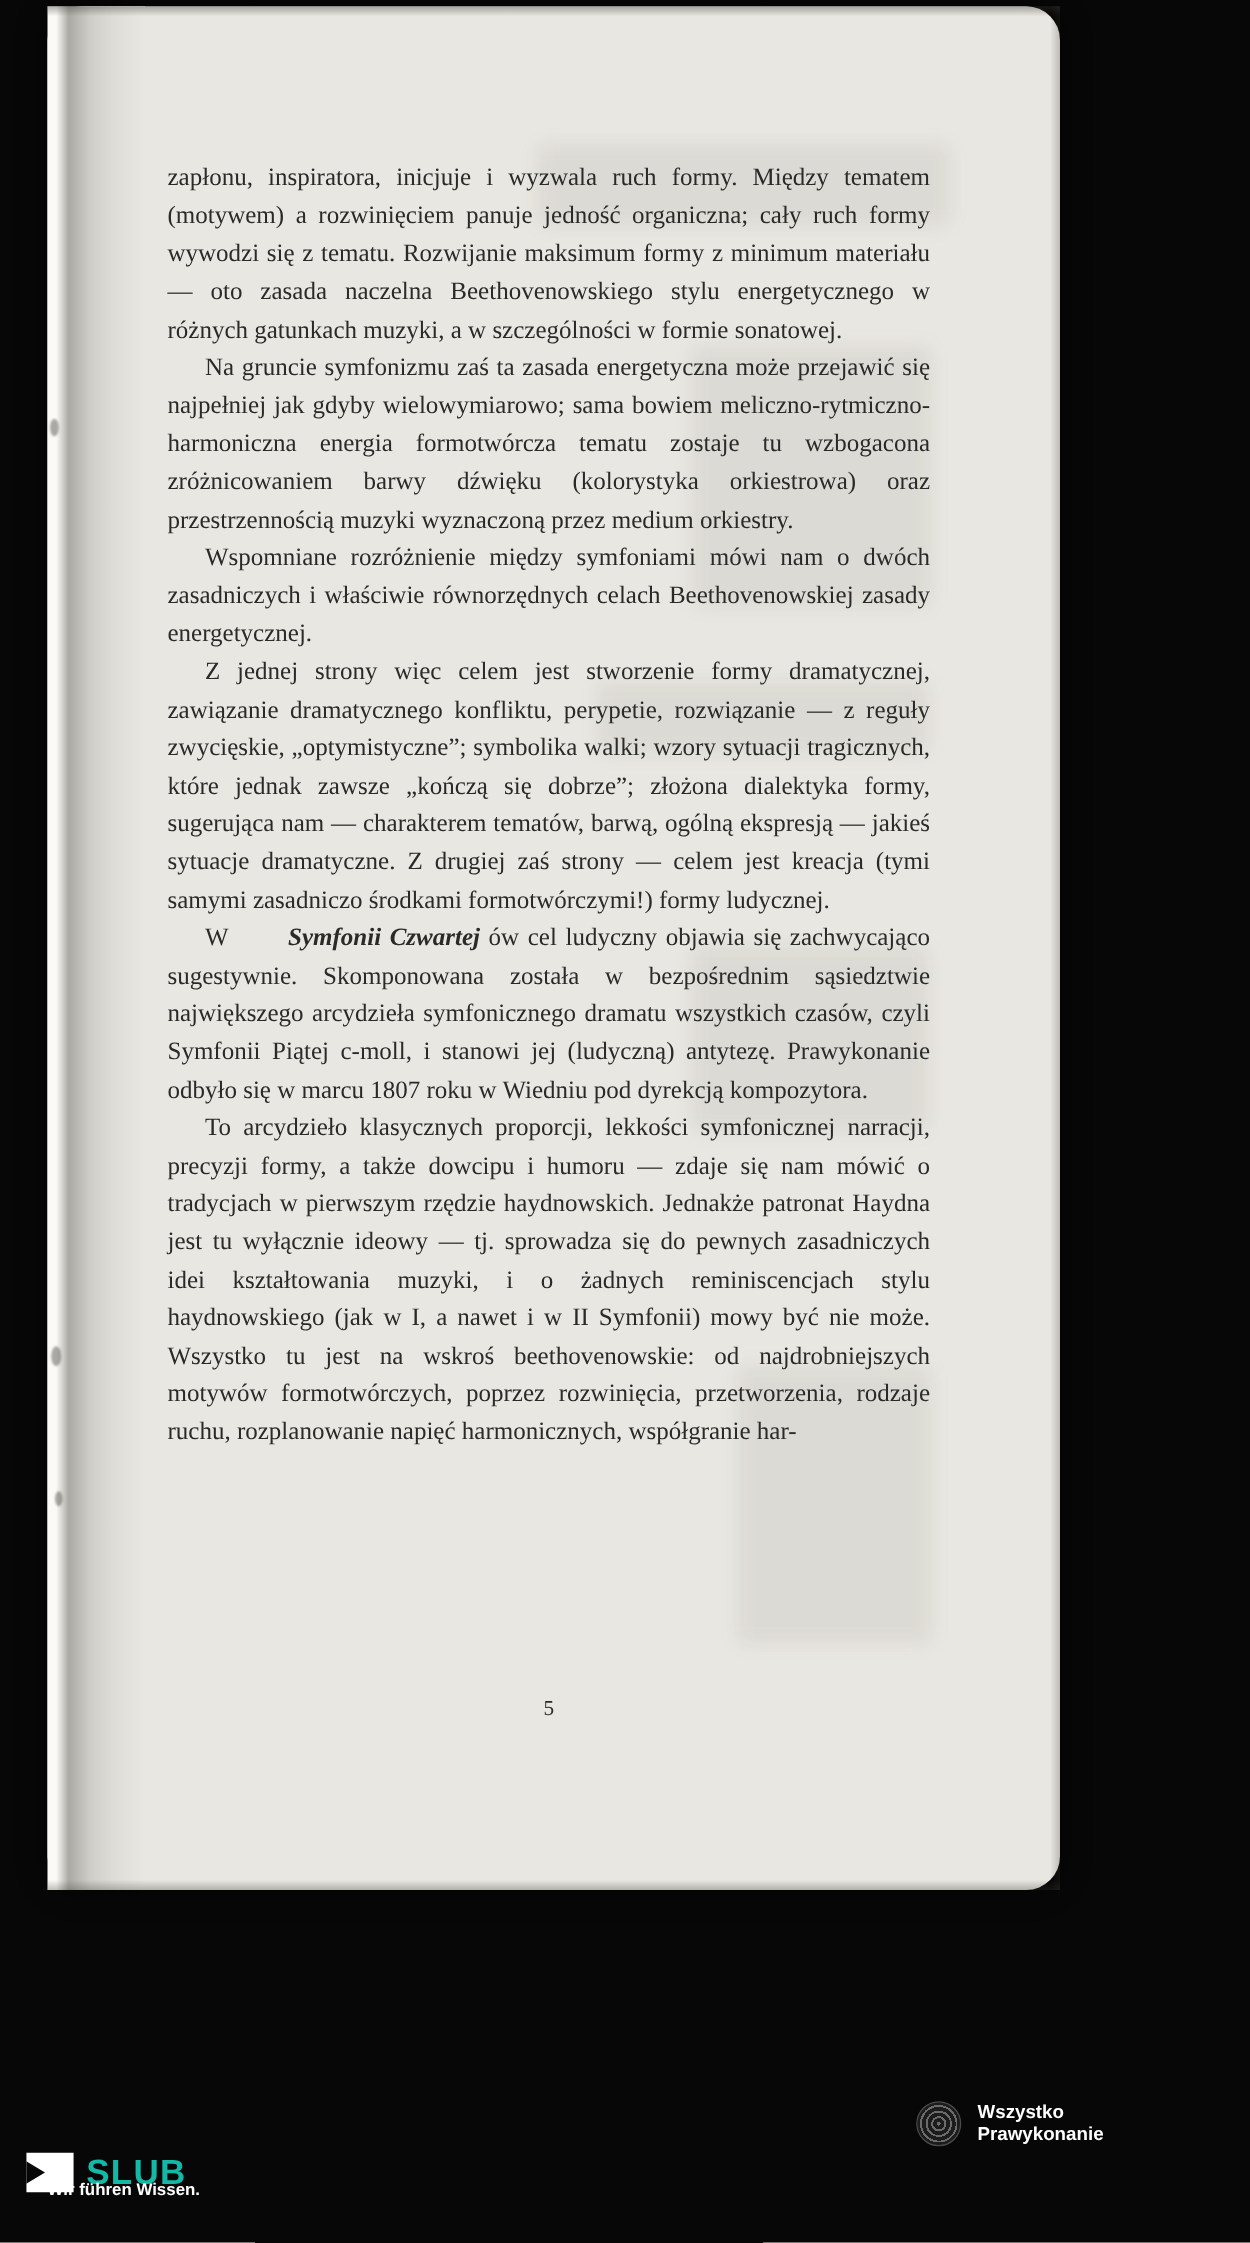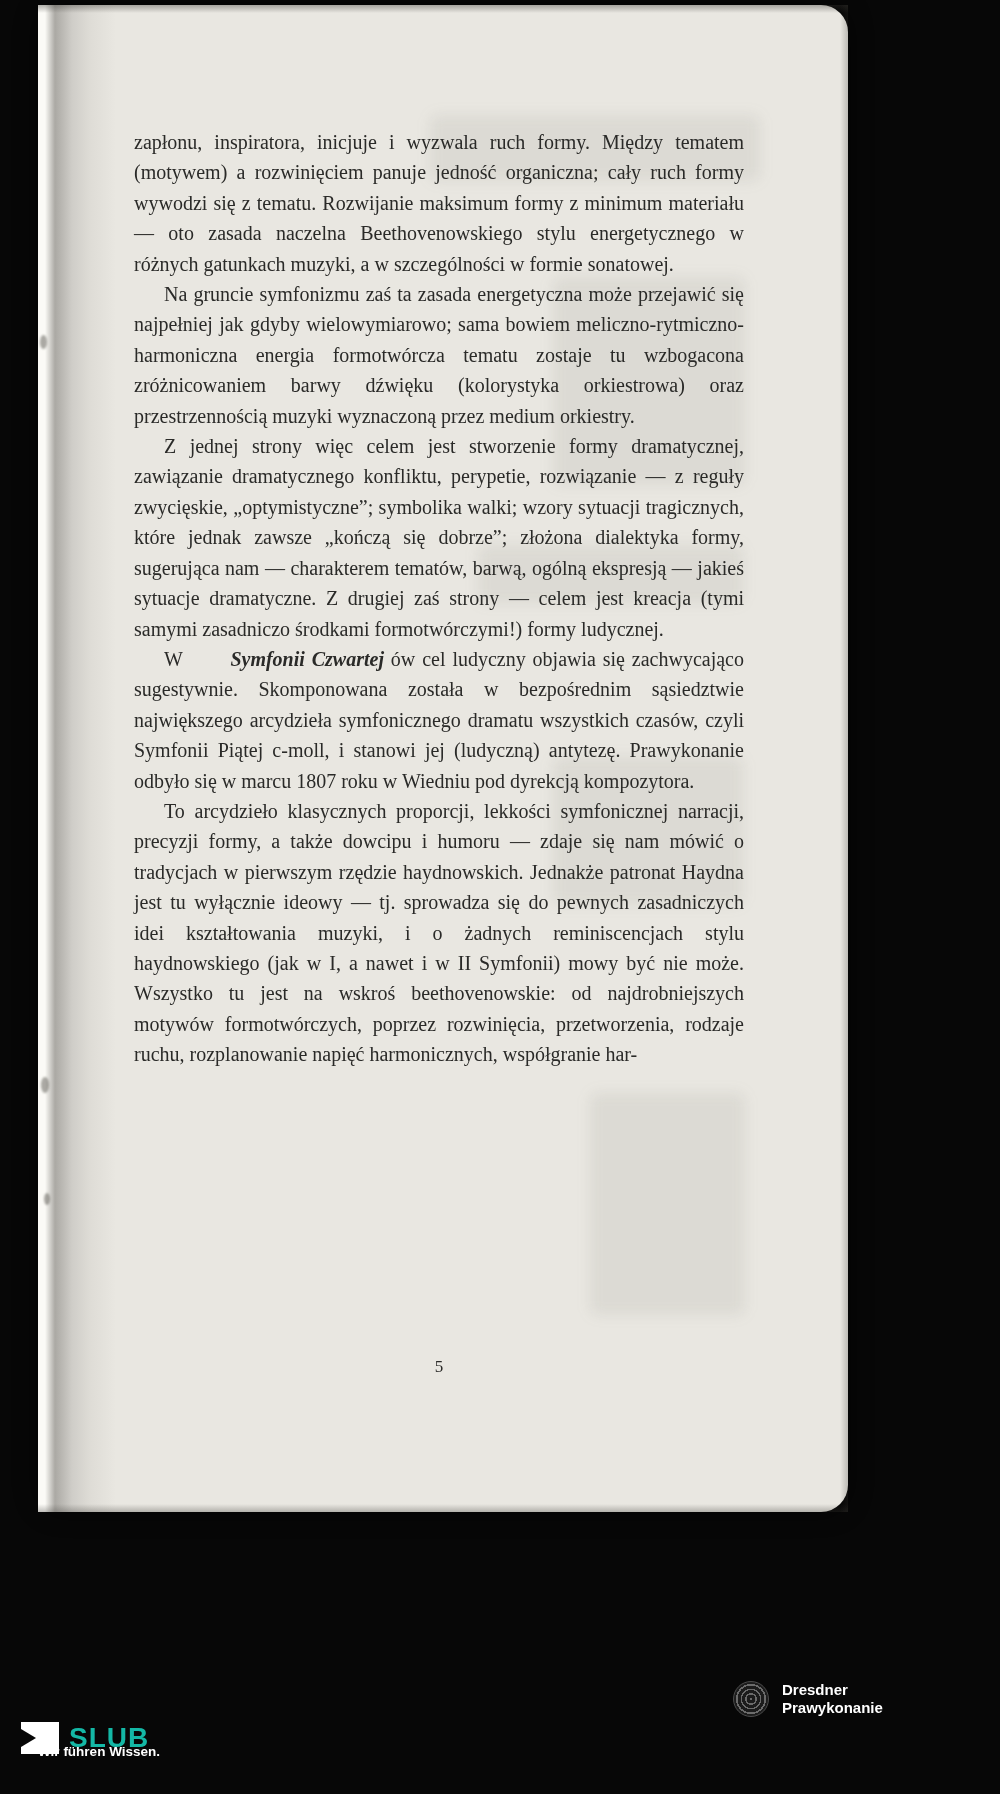--- a/index.html
+++ b/index.html
@@ -143,36 +143,37 @@
   <div class="ghost" style="left:515px; top:752px; width:190px; height:148px;"></div>
   <div class="ghost" style="left:552px; top:1088px; width:155px; height:222px;"></div>
 
   <div class="fold-mark" style="left:2px; top:330px; width:7px; height:14px;"></div>
   <div class="fold-mark" style="left:3px; top:1072px; width:8px; height:16px;"></div>
   <div class="fold-mark" style="left:6px; top:1188px; width:6px; height:12px;"></div>
 
   <div class="text-block" id="text-block">
       <p class="para"><span>zapłonu, inspiratora, inicjuje i wyzwala ruch formy. Między tematem (motywem) a rozwinięciem panuje jedność organiczna; cały ruch formy wywodzi się z tematu. Rozwijanie maksimum formy z minimum materiału — oto zasada naczelna Beethovenowskiego stylu energetycznego w różnych gatunkach muzyki, a w szczególności w formie sonatowej.</span></p>
       <p class="para indent"><span>Na gruncie symfonizmu zaś ta zasada energetyczna może przejawić się najpełniej jak gdyby wielowymiarowo; sama bowiem meliczno-rytmiczno-harmoniczna energia formotwórcza tematu zostaje tu wzbogacona zróżnicowaniem barwy dźwięku (kolorystyka orkiestrowa) oraz przestrzennością muzyki wyznaczoną przez medium orkiestry.</span></p>
+      <p class="para indent"><span>Wspomniane rozróżnienie między symfoniami mówi nam o dwóch zasadniczych i właściwie równorzędnych celach Beethovenowskiej zasady energetycznej.</span></p>
       <p class="para indent"><span>Z jednej strony więc celem jest stworzenie formy dramatycznej, zawiązanie dramatycznego konfliktu, perypetie, rozwiązanie — z reguły zwycięskie, „optymistyczne”; symbolika walki; wzory sytuacji tragicznych, które jednak zawsze „kończą się dobrze”; złożona dialektyka formy, sugerująca nam — charakterem tematów, barwą, ogólną ekspresją — jakieś sytuacje dramatyczne. Z drugiej zaś strony — celem jest kreacja (tymi samymi zasadniczo środkami formotwórczymi!) formy ludycznej.</span></p>
       <p class="para indent"><span>W </span><span class="bit">Symfonii Czwartej</span><span> ów cel ludyczny objawia się zachwycająco sugestywnie. Skomponowana została w bezpośrednim sąsiedztwie największego arcydzieła symfonicznego dramatu wszystkich czasów, czyli </span><span class="it">Symfonii Piątej c-moll</span><span>, i stanowi jej (ludyczną) antytezę. Prawykonanie odbyło się w marcu 1807 roku w Wiedniu pod dyrekcją kompozytora.</span></p>
       <p class="para indent"><span>To arcydzieło klasycznych proporcji, lekkości symfonicznej narracji, precyzji formy, a także dowcipu i humoru — zdaje się nam mówić o tradycjach w pierwszym rzędzie haydnowskich. Jednakże patronat Haydna jest tu wyłącznie ideowy — tj. sprowadza się do pewnych zasadniczych idei kształtowania muzyki, i o żadnych reminiscencjach stylu haydnowskiego (jak w </span><span class="it">I</span><span>, a nawet i w </span><span class="it">II Symfonii</span><span>) mowy być nie może. Wszystko tu jest na wskroś beethovenowskie: od najdrobniejszych motywów formotwórczych, poprzez rozwinięcia, przetworzenia, rodzaje ruchu, rozplanowanie napięć harmonicznych, współgranie har-</span></p>
     </div>
 
   <div class="page-number">5</div>
 </div>
 
 <div class="slub-brand">
   <svg class="slub-icon" viewBox="0 0 38 32" xmlns="http://www.w3.org/2000/svg">
     <rect x="0" y="0" width="38" height="32" fill="#ffffff"></rect>
     <path d="M0 7 L15 16 L0 25 Z" fill="#070707"></path>
   </svg>
   <span class="slub-name">SLUB</span>
 </div>
 <div class="slub-tagline">Wir führen Wissen.</div>
 
 <div class="phil-brand">
   <div class="phil-icon"></div>
   <div class="phil-text">
-    <div>Dresdner</div>
+    <div>Wszystko</div>
     <div>Prawykonanie</div>
   </div>
 </div>
 
 </body></html>

